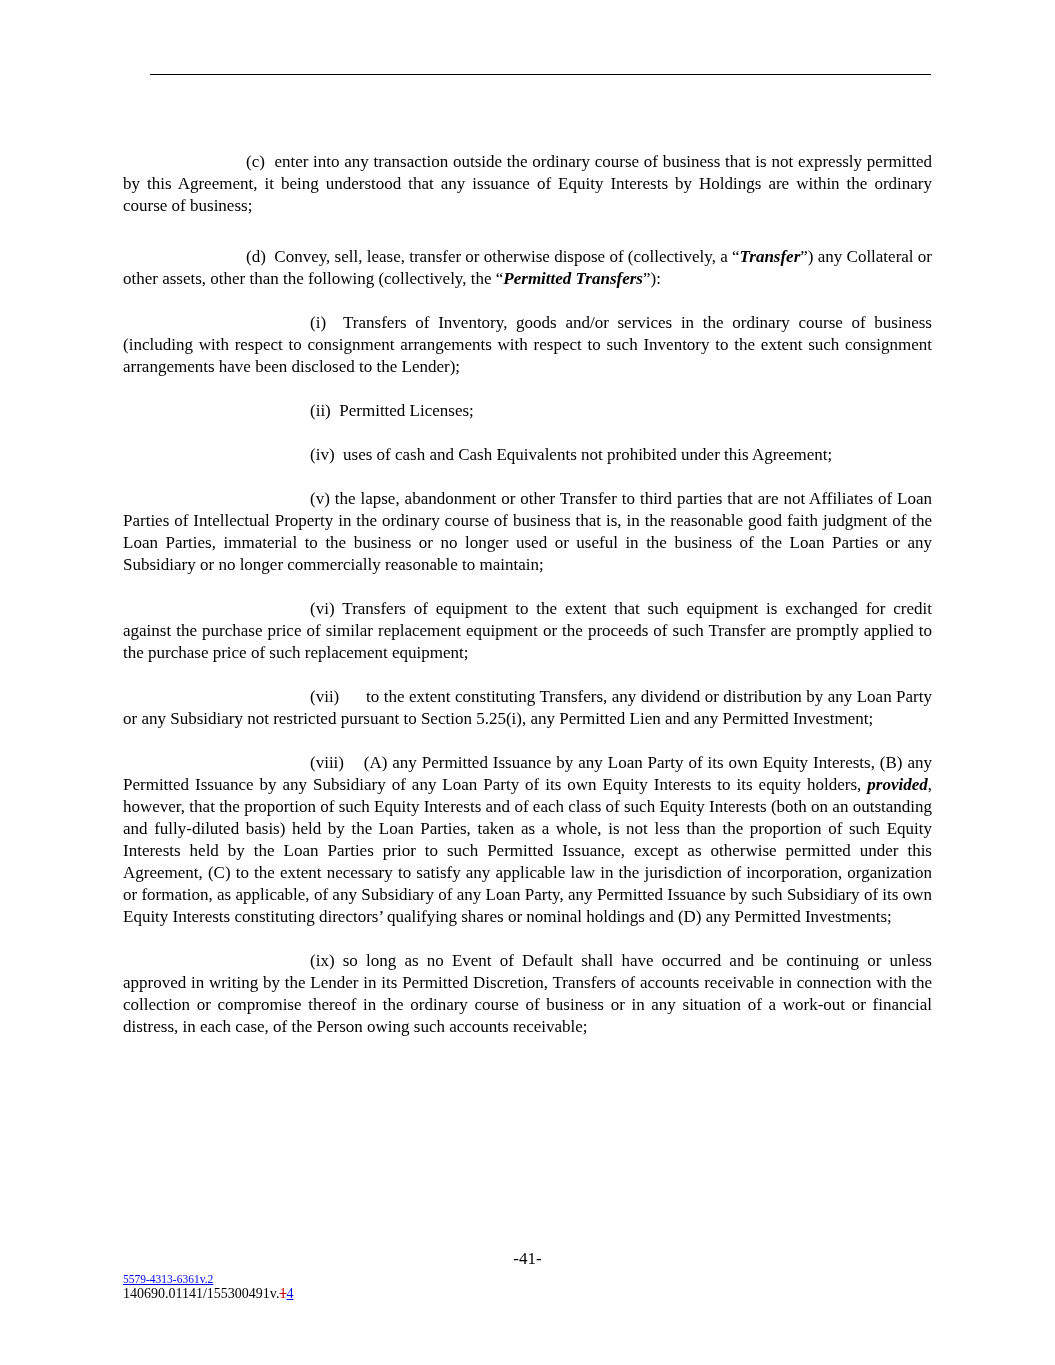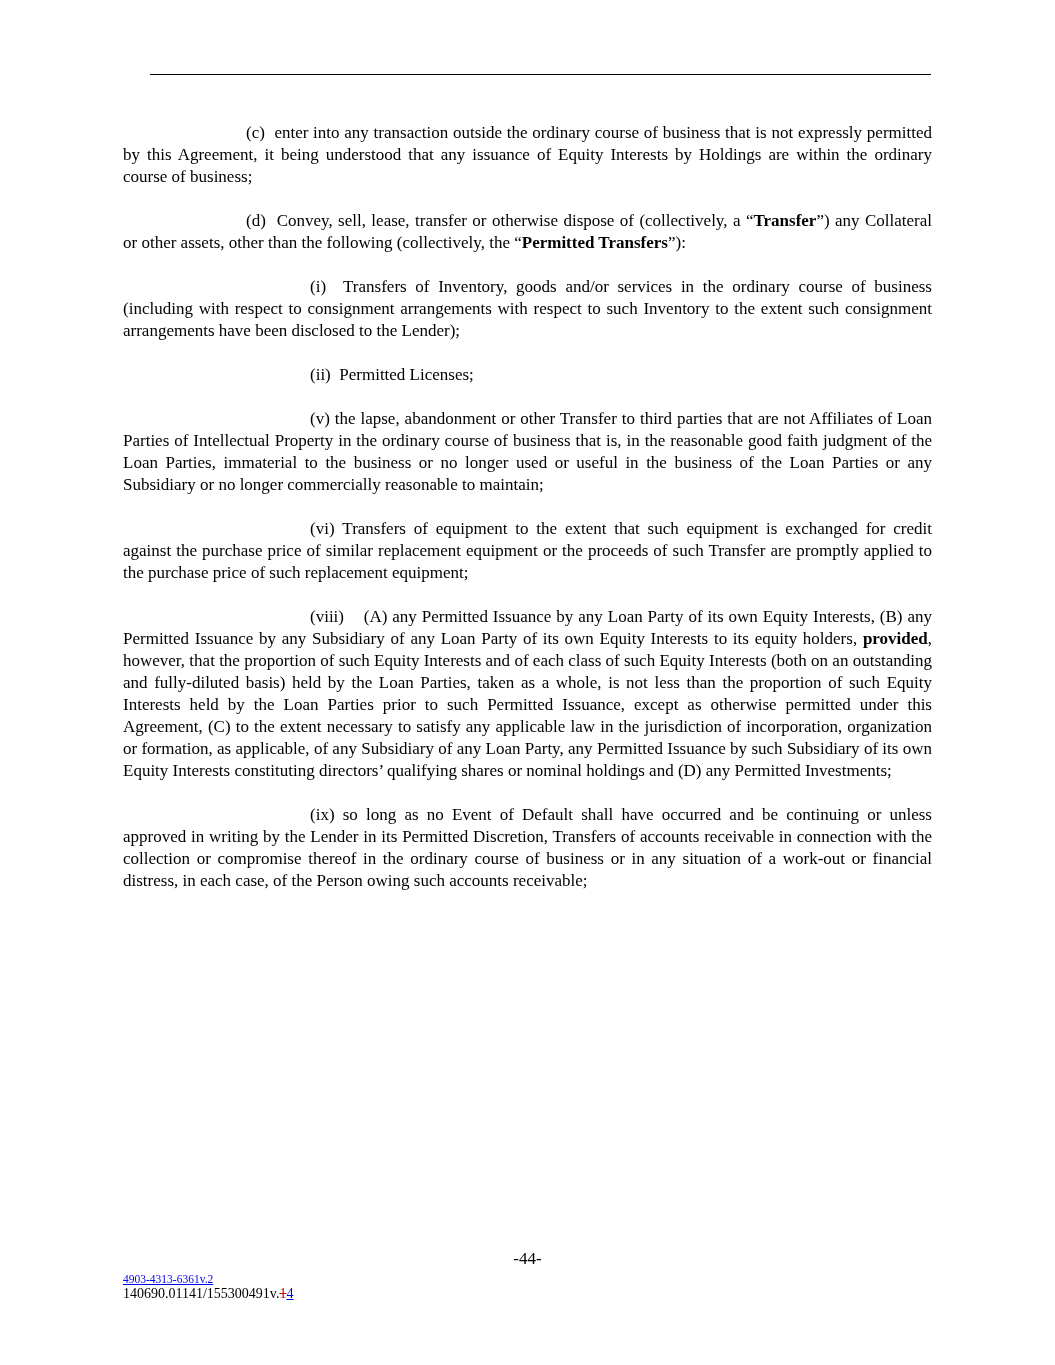--- a/index.html
+++ b/index.html
@@ -28,24 +28,25 @@
     left: 123px;
     top: 122px;
     width: 809px;
   }
   .para {
     margin: 0 0 22px 0;
     font-size: 17px;
     line-height: 22px;
     text-align: justify;
   }
-  .para.indent1 { text-indent: 123px; }
+  .para.indent1 { text-indent: 123px; margin-top: 29px; }
   .para.indent2 { text-indent: 187px; margin-top: 20px; }
   .bi {
     font-weight: bold;
+    font-style: italic;
   }
   .page-number {
     position: absolute;
     left: 0;
     top: 1248px;
     width: 100%;
     text-align: center;
     font-size: 17px;
     line-height: 22px;
   }
@@ -80,27 +81,29 @@
 
 <div class="page">
 
   <div class="header-rule"></div>
 
   <div class="body-text" id="doc-body">
       <p class="para indent1"><span>(c)&nbsp; enter into any transaction outside the ordinary course of business that is not expressly permitted by this Agreement, it being understood that any issuance of Equity Interests by Holdings are within the ordinary course of business;</span></p>
       <p class="para indent1"><span>(d)&nbsp; Convey, sell, lease, transfer or otherwise dispose of (collectively, a “</span><span class="bi">Transfer</span><span>”) any Collateral or other assets, other than the following (collectively, the “</span><span class="bi">Permitted Transfers</span><span>”):</span></p>
       <p class="para indent2"><span>(i)&nbsp; Transfers of Inventory, goods and/or services in the ordinary course of business (including with respect to consignment arrangements with respect to such Inventory to the extent such consignment arrangements have been disclosed to the Lender);</span></p>
       <p class="para indent2"><span>(ii)&nbsp; Permitted Licenses;</span></p>
+      <p class="para indent2"><span>(iv)&nbsp; uses of cash and Cash Equivalents not prohibited under this Agreement;</span></p>
       <p class="para indent2"><span>(v)&nbsp;the lapse, abandonment or other Transfer to third parties that are not Affiliates of Loan Parties of Intellectual Property in the ordinary course of business that is, in the reasonable good faith judgment of the Loan Parties, immaterial to the business or no longer used or useful in the business of the Loan Parties or any Subsidiary or no longer commercially reasonable to maintain;</span></p>
       <p class="para indent2"><span>(vi)&nbsp;Transfers of equipment to the extent that such equipment is exchanged for credit against the purchase price of similar replacement equipment or the proceeds of such Transfer are promptly applied to the purchase price of such replacement equipment;</span></p>
+      <p class="para indent2"><span>(vii)&nbsp;&nbsp;&nbsp;&nbsp;&nbsp; to the extent constituting Transfers, any dividend or distribution by any Loan Party or any Subsidiary not restricted pursuant to Section 5.25(i), any Permitted Lien and any Permitted Investment;</span></p>
       <p class="para indent2"><span>(viii)&nbsp;&nbsp;&nbsp; (A) any Permitted Issuance by any Loan Party of its own Equity Interests, (B) any Permitted Issuance by any Subsidiary of any Loan Party of its own Equity Interests to its equity holders, </span><span class="bi">provided</span><span>, however, that the proportion of such Equity Interests and of each class of such Equity Interests (both on an outstanding and fully-diluted basis) held by the Loan Parties, taken as a whole, is not less than the proportion of such Equity Interests held by the Loan Parties prior to such Permitted Issuance, except as otherwise permitted under this Agreement, (C) to the extent necessary to satisfy any applicable law in the jurisdiction of incorporation, organization or formation, as applicable, of any Subsidiary of any Loan Party, any Permitted Issuance by such Subsidiary of its own Equity Interests constituting directors’ qualifying shares or nominal holdings and (D) any Permitted Investments;</span></p>
       <p class="para indent2"><span>(ix)&nbsp;so long as no Event of Default shall have occurred and be continuing or unless approved in writing by the Lender in its Permitted Discretion, Transfers of accounts receivable in connection with the collection or compromise thereof in the ordinary course of business or in any situation of a work-out or financial distress, in each case, of the Person owing such accounts receivable;</span></p>
     </div>
 
-  <div class="page-number">-44-</div>
+  <div class="page-number">-41-</div>
 
-  <div class="doc-id-1">4903-4313-6361v.2</div>
+  <div class="doc-id-1">5579-4313-6361v.2</div>
 
   <div class="doc-id-2">
     <span>140690.01141/155300491v.</span><span class="deleted">1</span><span class="inserted">4</span>
   </div>
 
 </div>
 
 </body></html>

